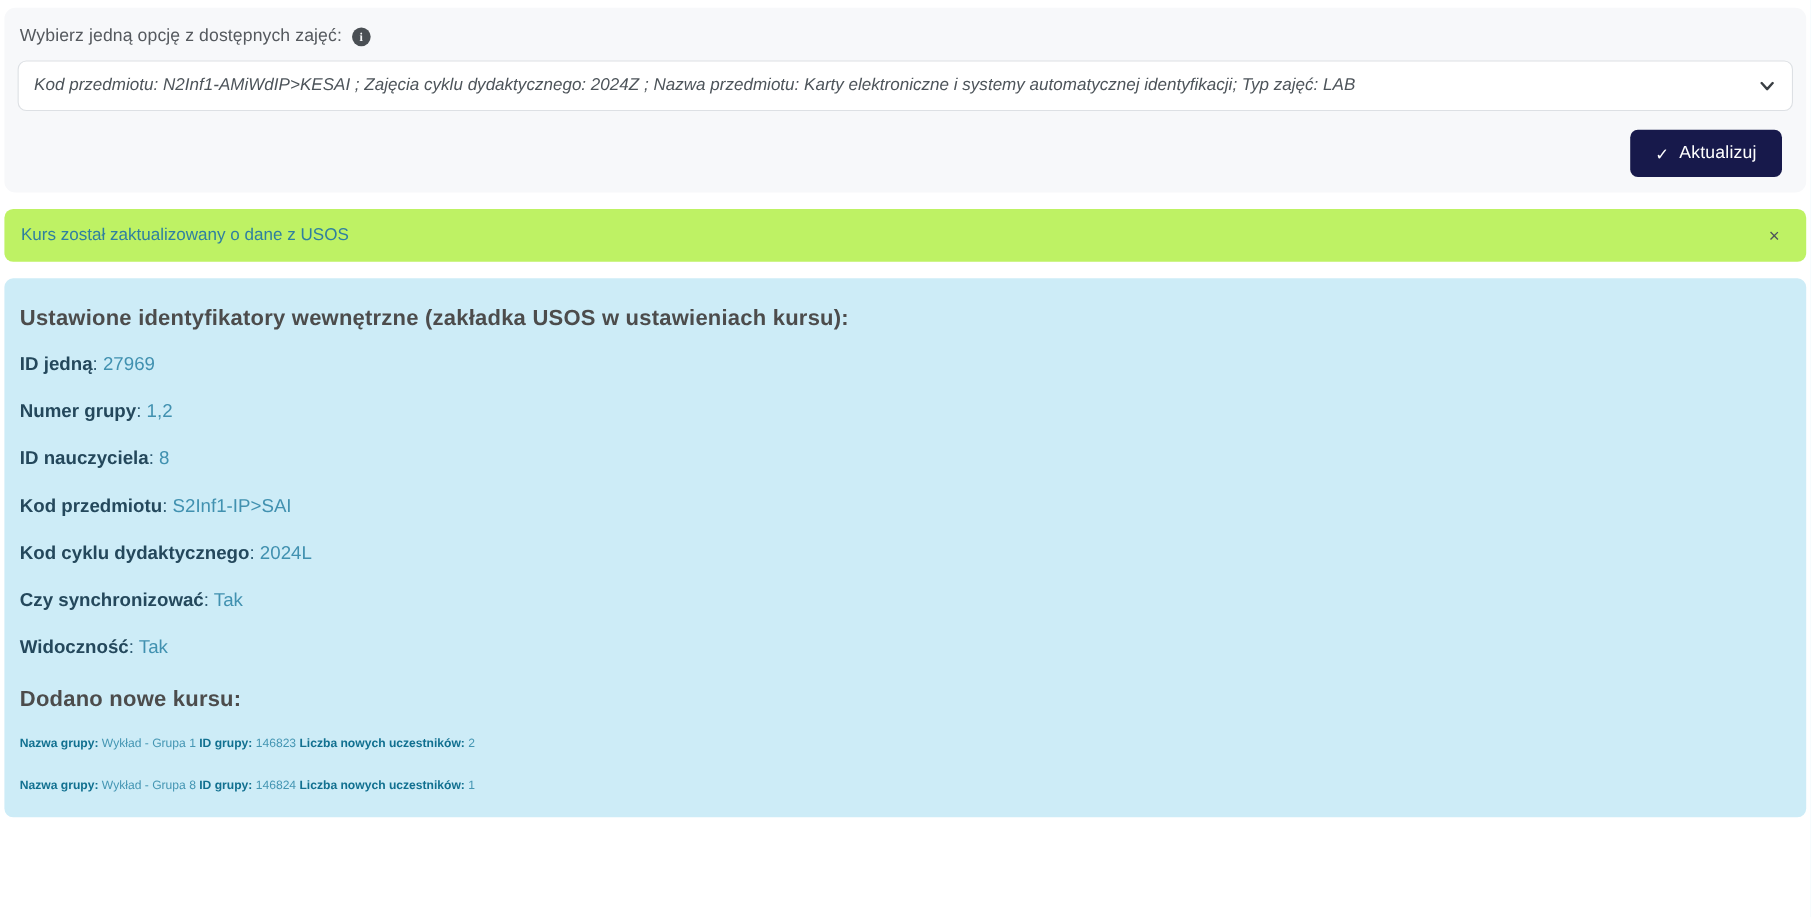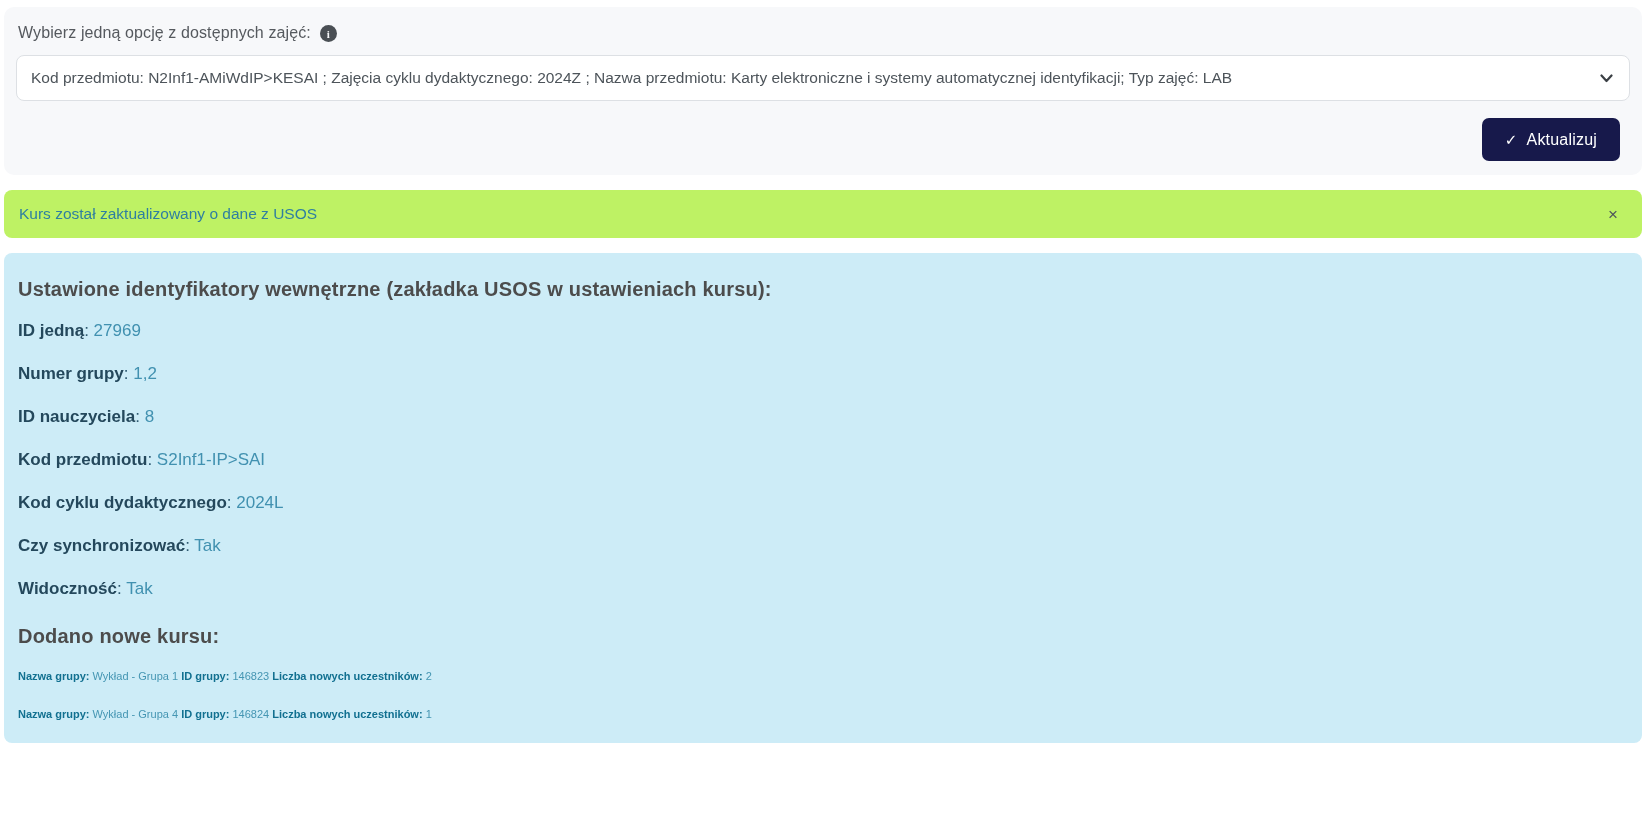--- a/index.html
+++ b/index.html
@@ -21,21 +21,21 @@
     font-size: 11px; font-weight: bold; font-family: "Liberation Serif", serif;
     display: inline-flex; align-items: center; justify-content: center;
     cursor: pointer;
   }
   .select-box {
     margin-top: 13px; height: 46px;
     background: #ffffff; border: 1px solid #dde0e4; border-radius: 8px;
     display: flex; align-items: center; justify-content: space-between;
     padding: 0 16px 0 14px; cursor: pointer;
   }
-  .select-value { font-size: 15.5px; color: #4d545a; white-space: nowrap; overflow: hidden; }
+  .select-value { font-size: 15.5px; color: #4d545a; white-space: nowrap; overflow: hidden; font-style: italic; }
   .chevron { flex: 0 0 auto; margin-left: 12px; display: flex; align-items: center; }
   .btn-row { margin-top: 17px; display: flex; justify-content: flex-end; padding-right: 10px; }
   .update-btn {
     background: #17194b; color: #ffffff; border: none; border-radius: 7px;
     height: 43px; padding: 0 23px; font-size: 16px; letter-spacing: .2px;
     font-family: inherit; display: inline-flex; align-items: center; gap: 9px;
     cursor: pointer;
   }
   .check-icon { font-size: 15px; font-weight: bold; }
 
@@ -111,15 +111,15 @@
       <p class="id-row"><strong>Numer grupy</strong><span class="sep">: </span><span class="val">1,2</span></p>
       <p class="id-row"><strong>ID nauczyciela</strong><span class="sep">: </span><span class="val">8</span></p>
       <p class="id-row"><strong>Kod przedmiotu</strong><span class="sep">: </span><span class="val">S2Inf1-IP&gt;SAI</span></p>
       <p class="id-row"><strong>Kod cyklu dydaktycznego</strong><span class="sep">: </span><span class="val">2024L</span></p>
       <p class="id-row"><strong>Czy synchronizować</strong><span class="sep">: </span><span class="val">Tak</span></p>
       <p class="id-row"><strong>Widoczność</strong><span class="sep">: </span><span class="val">Tak</span></p>
     </div>
   <h3 class="groups-heading">Dodano nowe kursu:</h3>
   <div>
       <p class="group-row"><strong>Nazwa grupy:</strong><span class="val"> Wykład - Grupa 1 </span><strong>ID grupy:</strong><span class="val"> 146823 </span><strong>Liczba nowych uczestników:</strong><span class="val"> 2</span></p>
-      <p class="group-row"><strong>Nazwa grupy:</strong><span class="val"> Wykład - Grupa 4 </span><strong>ID grupy:</strong><span class="val"> 146824 </span><strong>Liczba nowych uczestników:</strong><span class="val"> 1</span></p>
+      <p class="group-row"><strong>Nazwa grupy:</strong><span class="val"> Wykład - Grupa 8 </span><strong>ID grupy:</strong><span class="val"> 146824 </span><strong>Liczba nowych uczestników:</strong><span class="val"> 1</span></p>
     </div>
 </div>
 
 </body></html>

